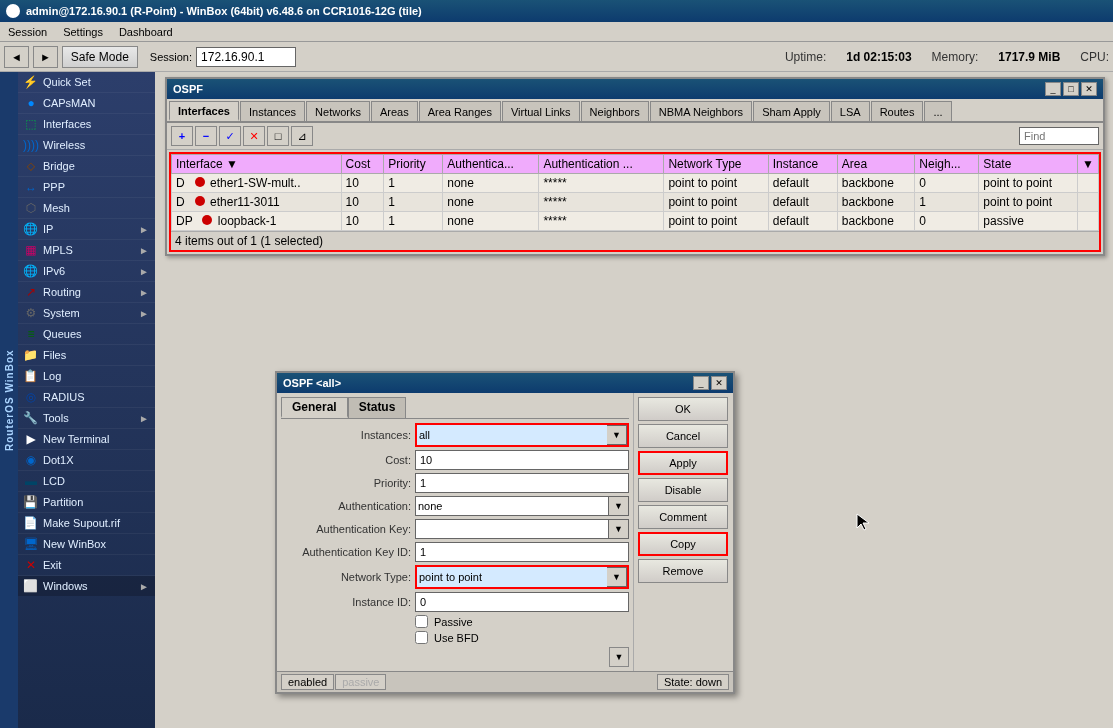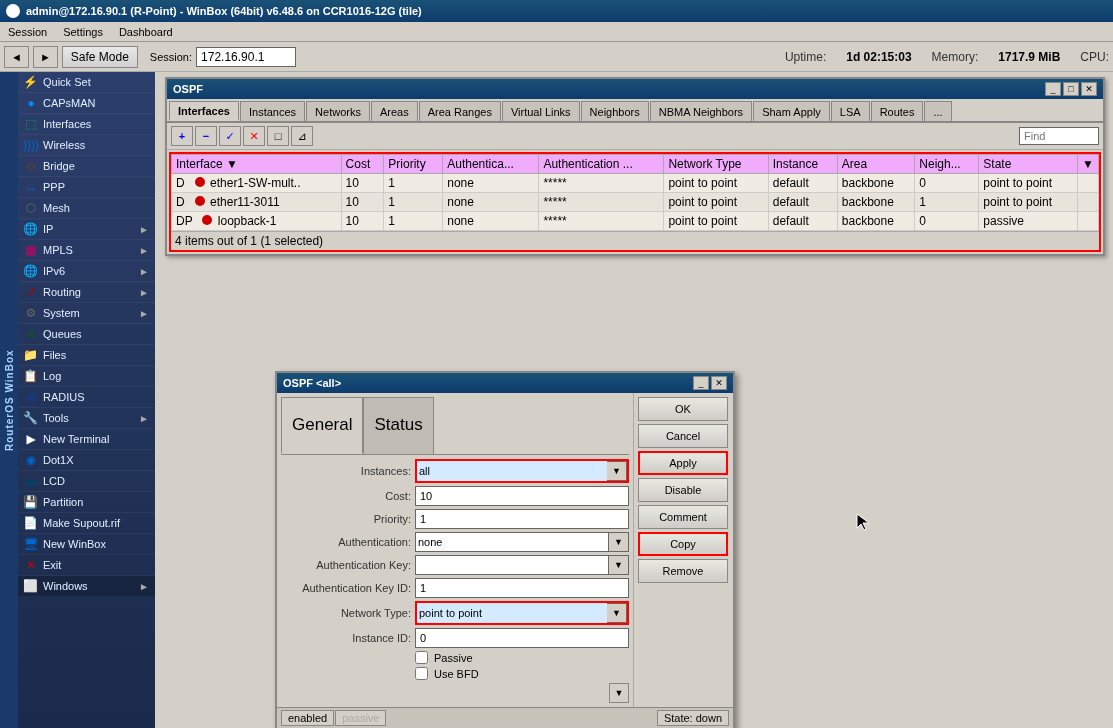--- a/index.html
+++ b/index.html
@@ -311,26 +311,27 @@
     }
     .dialog-btn.red-border { border: 2px solid red !important; }
 
     
     .dialog-tab-bar {
       display: flex;
       border-bottom: 1px solid #888;
       margin-bottom: 4px;
     }
     .dialog-tab {
-      padding: 17px 10px;
+      padding: 2px 10px;
       border: 1px solid #888;
       border-bottom: none;
       background: #c0bcb4;
       cursor: pointer;
-      font-size: 17px;
+      font-size: 12px;
+      font-weight: bold;
     }
     .dialog-tab.active {
       background: #d4d0c8;
       border-bottom: 2px solid #d4d0c8;
     }
 
     
     .form-row {
       display: flex;
       align-items: center;

